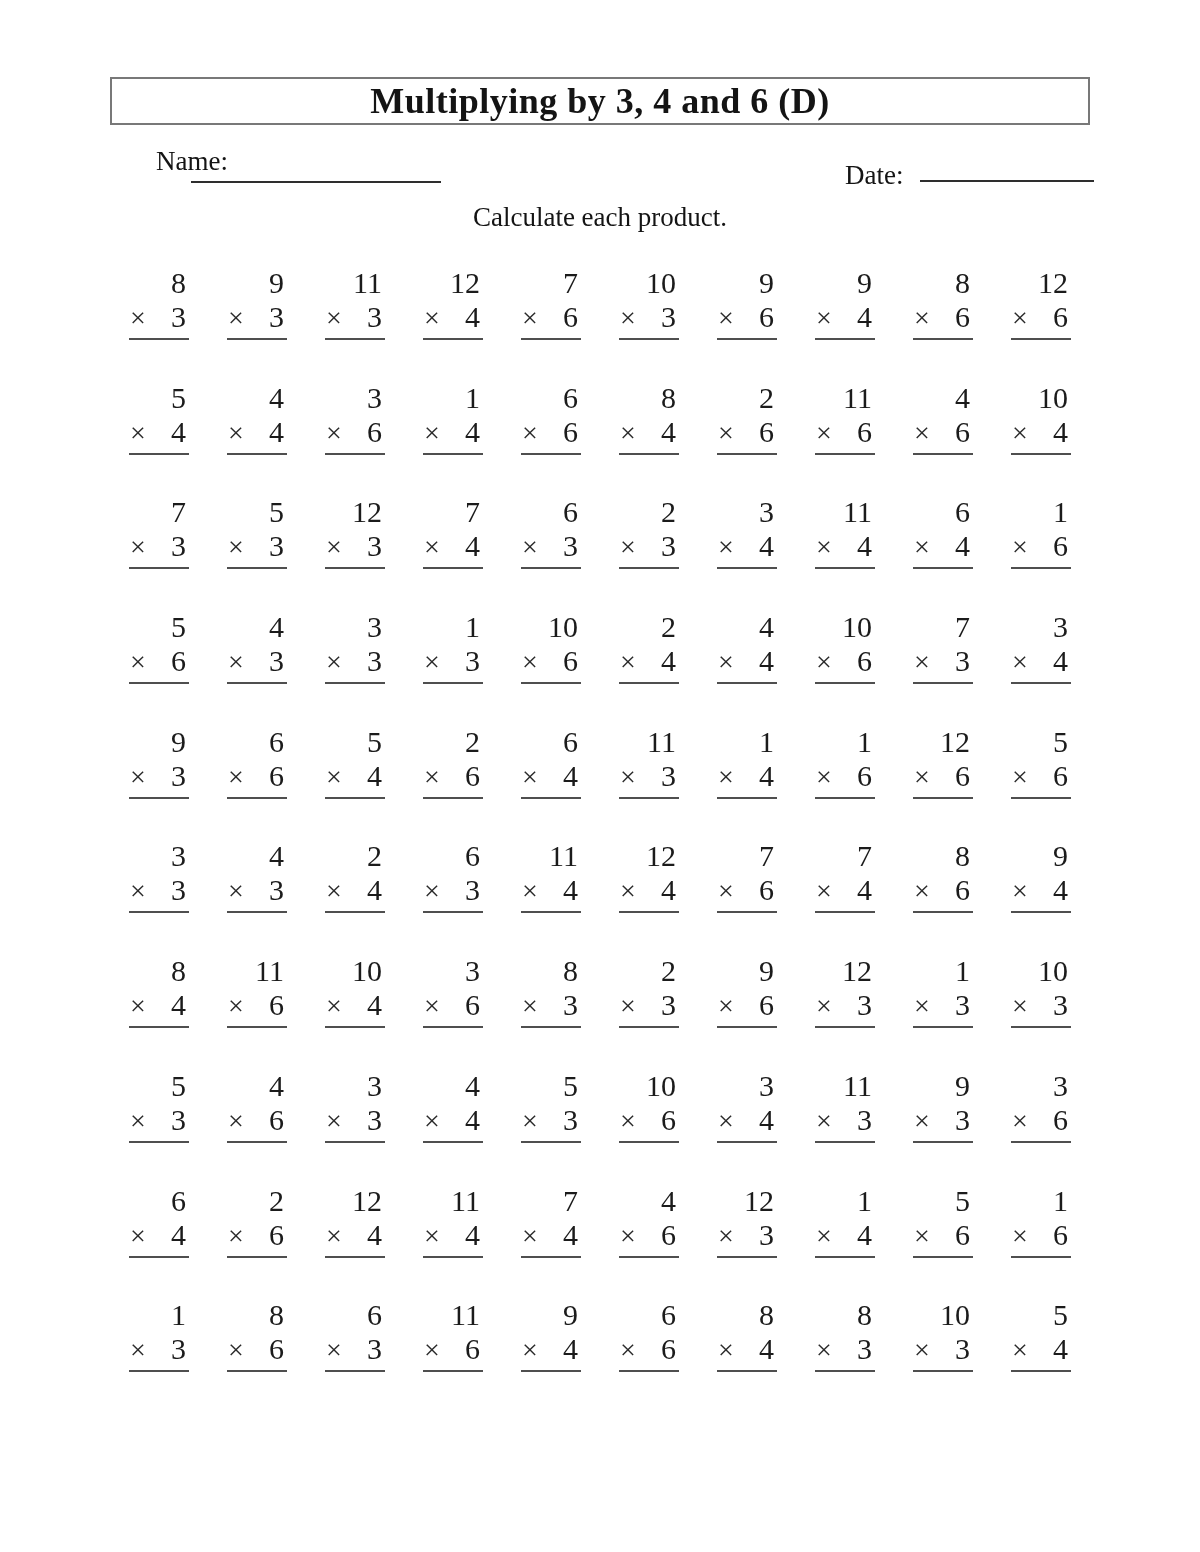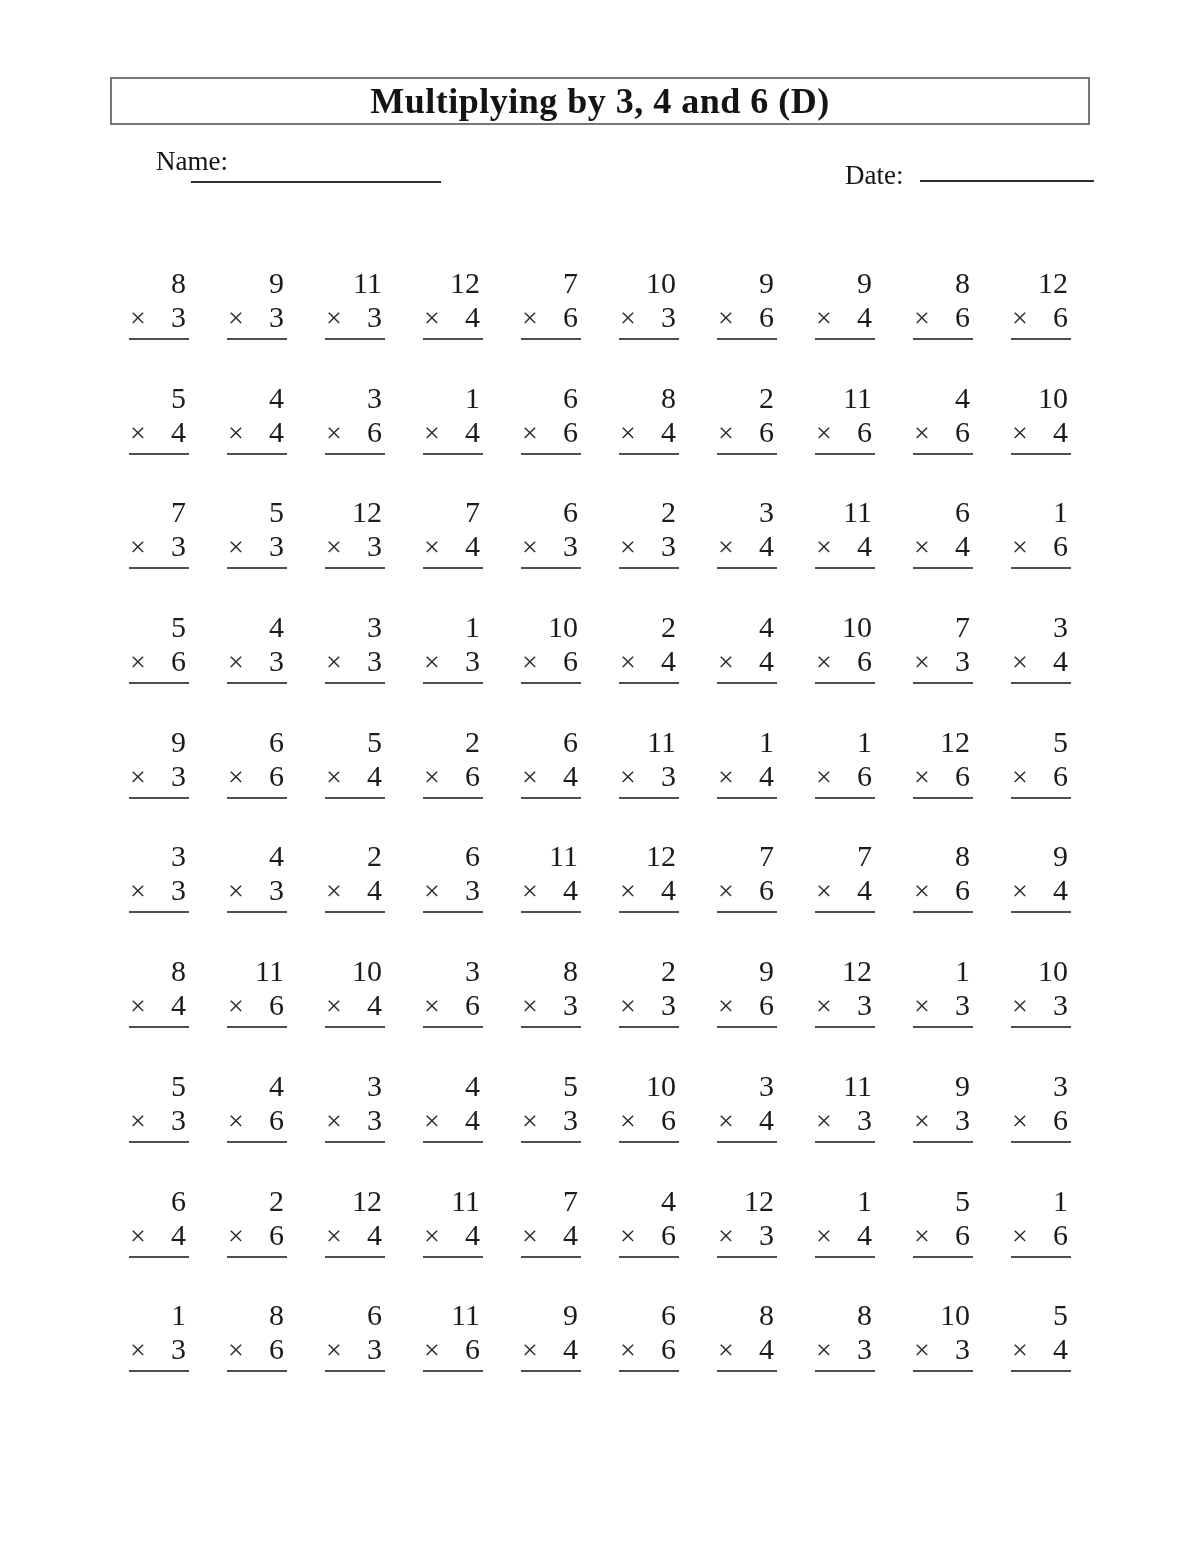--- a/index.html
+++ b/index.html
@@ -103,20 +103,21 @@
   <div class="title-box">
     <span class="title-text">Multiplying by 3, 4 and 6 (D)</span>
   </div>
 
   <span class="field-label name-label">Name:</span>
   <div class="write-line name-line"></div>
 
   <span class="field-label date-label">Date:</span>
   <div class="write-line date-line"></div>
 
+  <div class="instruction">Calculate each product.</div>
 
   <div class="grid" id="problem-grid">
       <div class="cell">
         <div class="prob-wrap">
           <div class="prob">
             <div class="top-num">8</div>
             <div class="bot-row">
               <span class="times">×</span>
               <span>3</span>
             </div>

